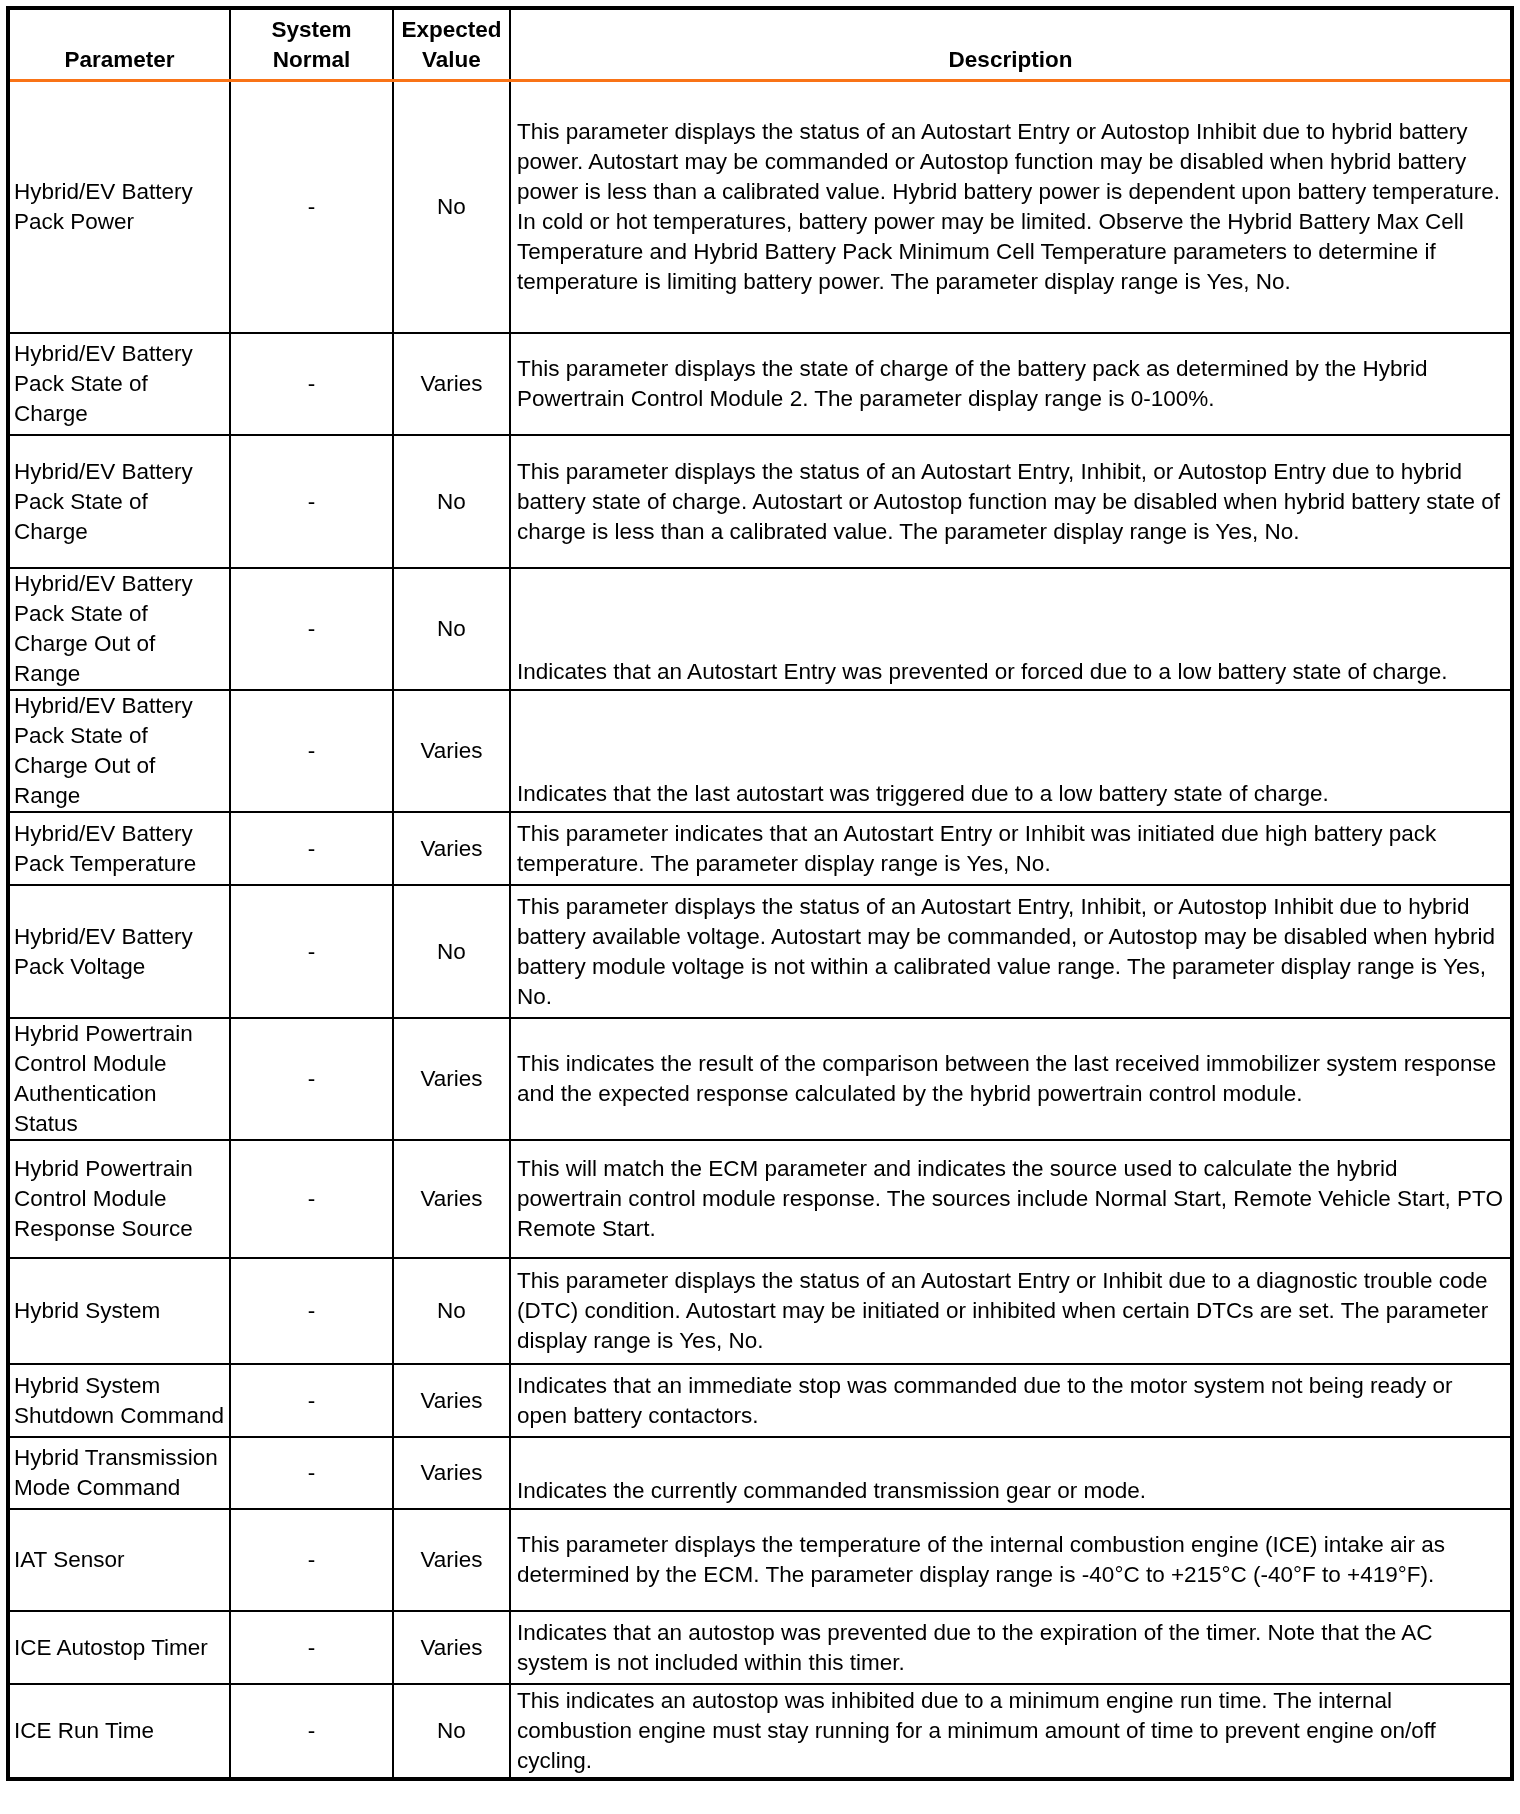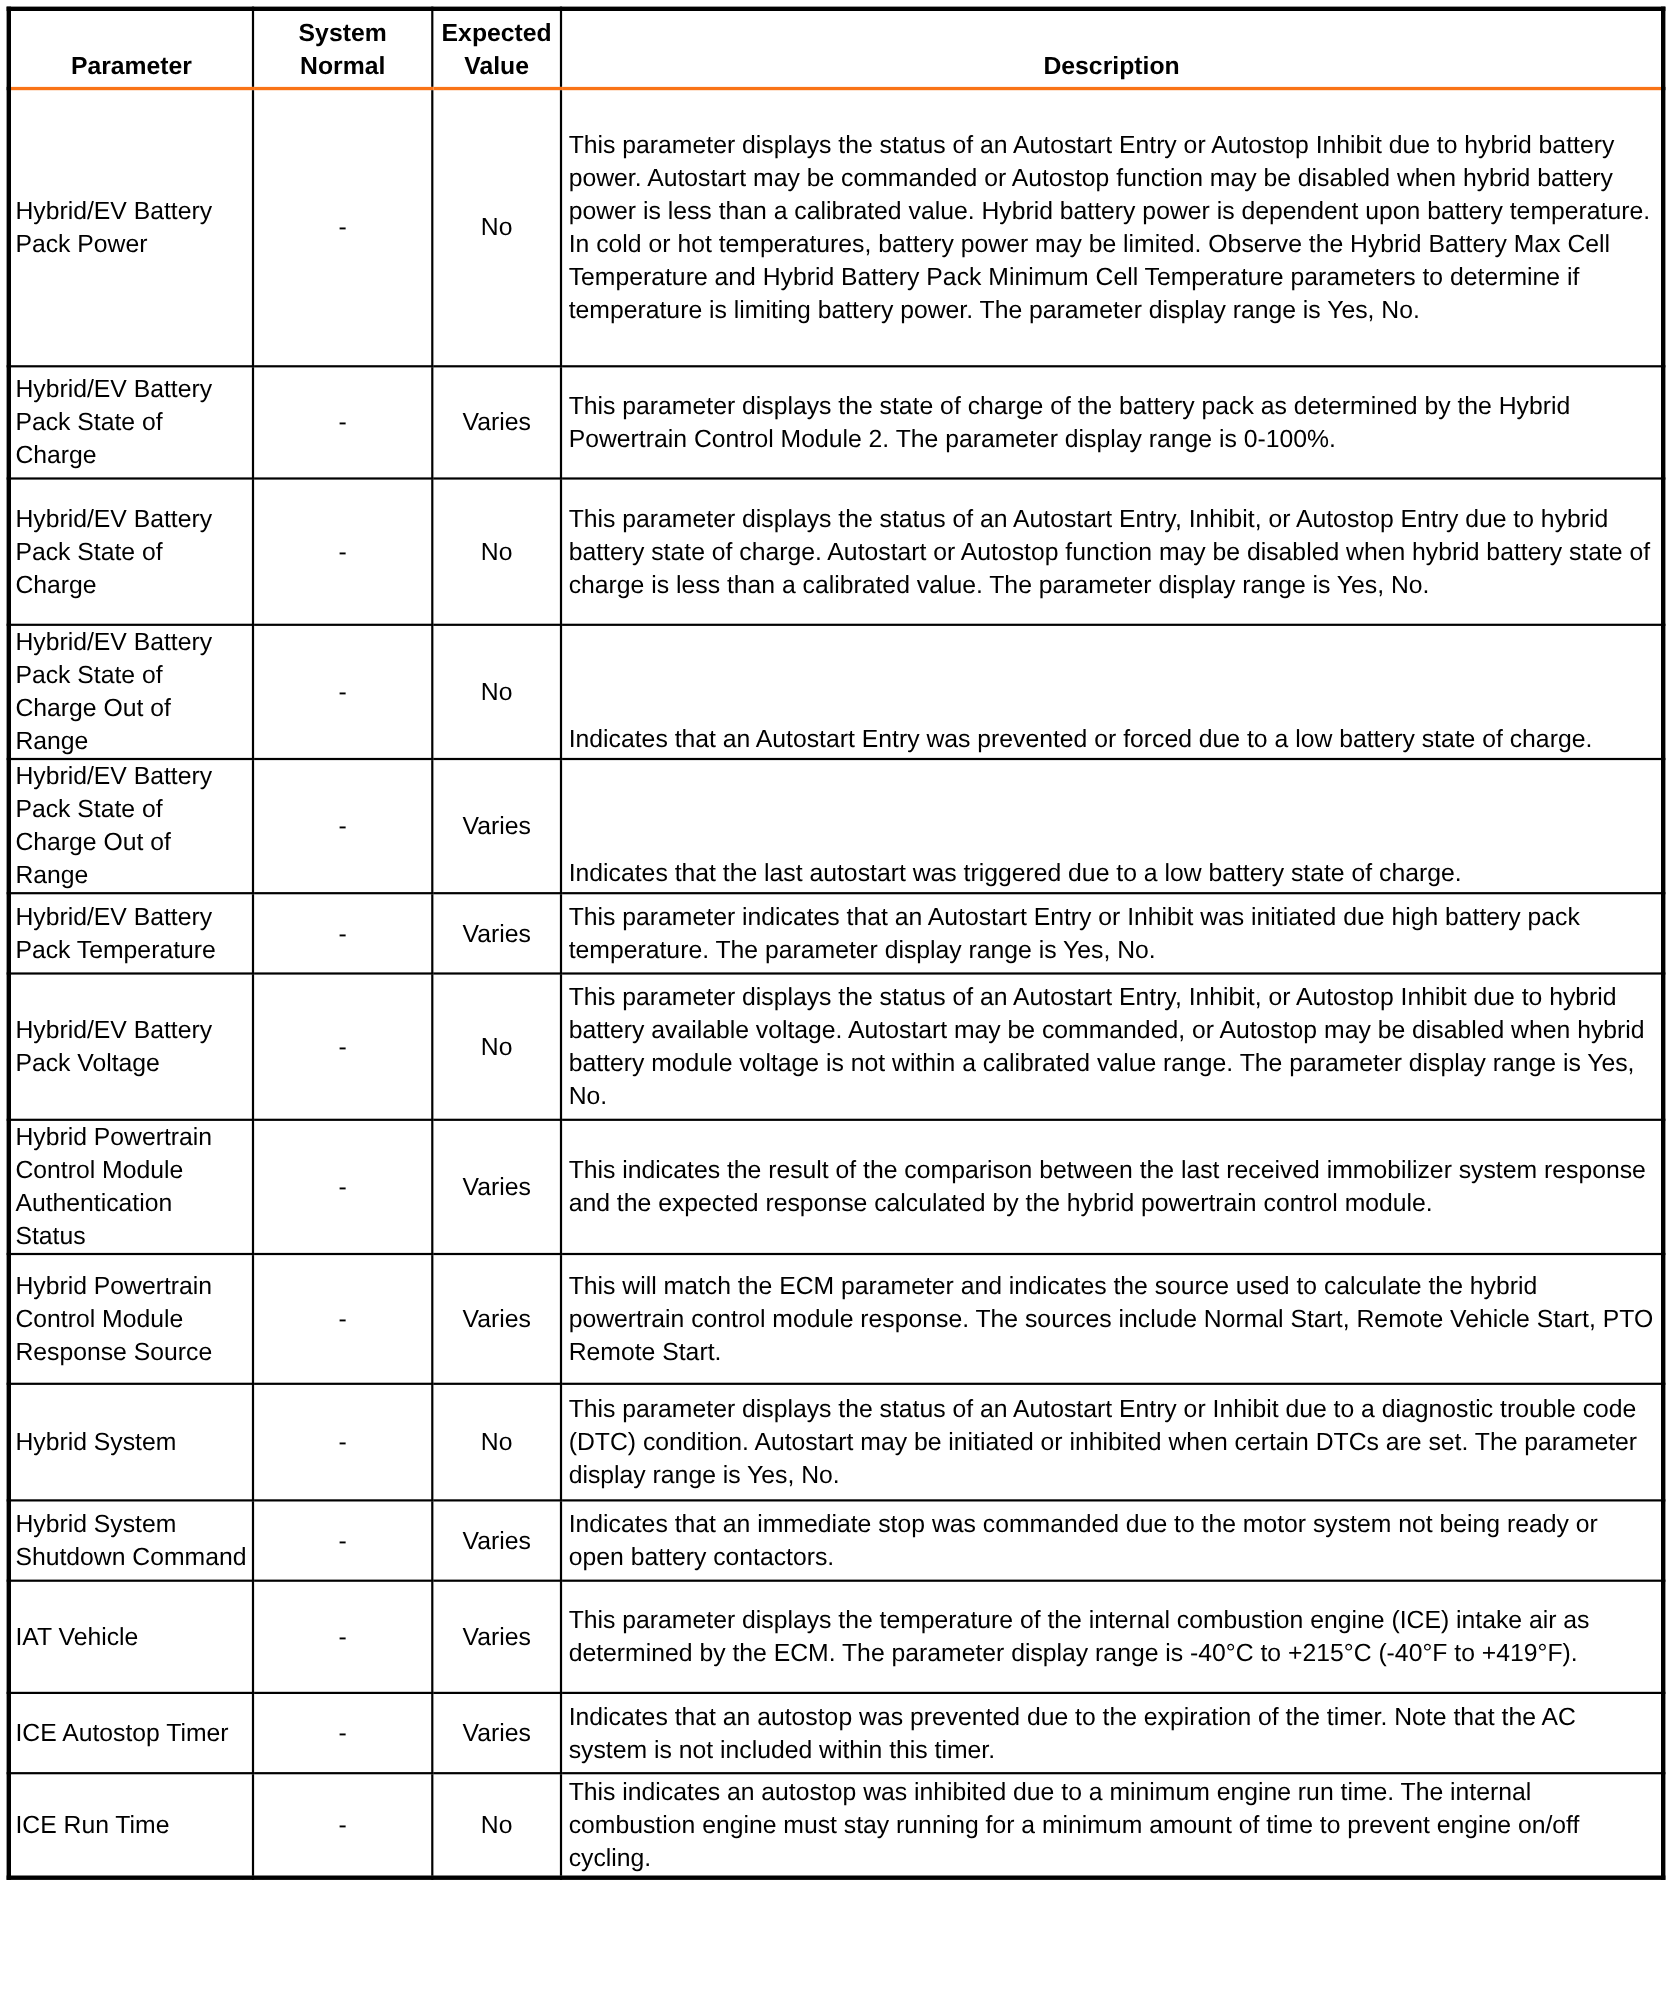--- a/index.html
+++ b/index.html
@@ -130,22 +130,28 @@
       <td class="state">-</td>
       <td class="expected">No</td>
       <td class="desc">This parameter displays the status of an Autostart Entry or Inhibit due to a diagnostic trouble code (DTC) condition. Autostart may be initiated or inhibited when certain DTCs are set. The parameter display range is Yes, No.</td>
     </tr>
     <tr style="height:73px;">
       <td class="param">Hybrid System Shutdown Command</td>
       <td class="state">-</td>
       <td class="expected">Varies</td>
       <td class="desc">Indicates that an immediate stop was commanded due to the motor system not being ready or open battery contactors.</td>
     </tr>
+    <tr style="height:72px;">
+      <td class="param">Hybrid Transmission Mode Command</td>
+      <td class="state">-</td>
+      <td class="expected">Varies</td>
+      <td class="desc bottom">Indicates the currently commanded transmission gear or mode.</td>
+    </tr>
     <tr style="height:102px;">
-      <td class="param">IAT Vehicle</td>
+      <td class="param">IAT Sensor</td>
       <td class="state">-</td>
       <td class="expected">Varies</td>
       <td class="desc">This parameter displays the temperature of the internal combustion engine (ICE) intake air as determined by the ECM. The parameter display range is -40°C to +215°C (-40°F to +419°F).</td>
     </tr>
     <tr style="height:73px;">
       <td class="param">ICE Autostop Timer</td>
       <td class="state">-</td>
       <td class="expected">Varies</td>
       <td class="desc">Indicates that an autostop was prevented due to the expiration of the timer. Note that the AC system is not included within this timer.</td>
     </tr>

